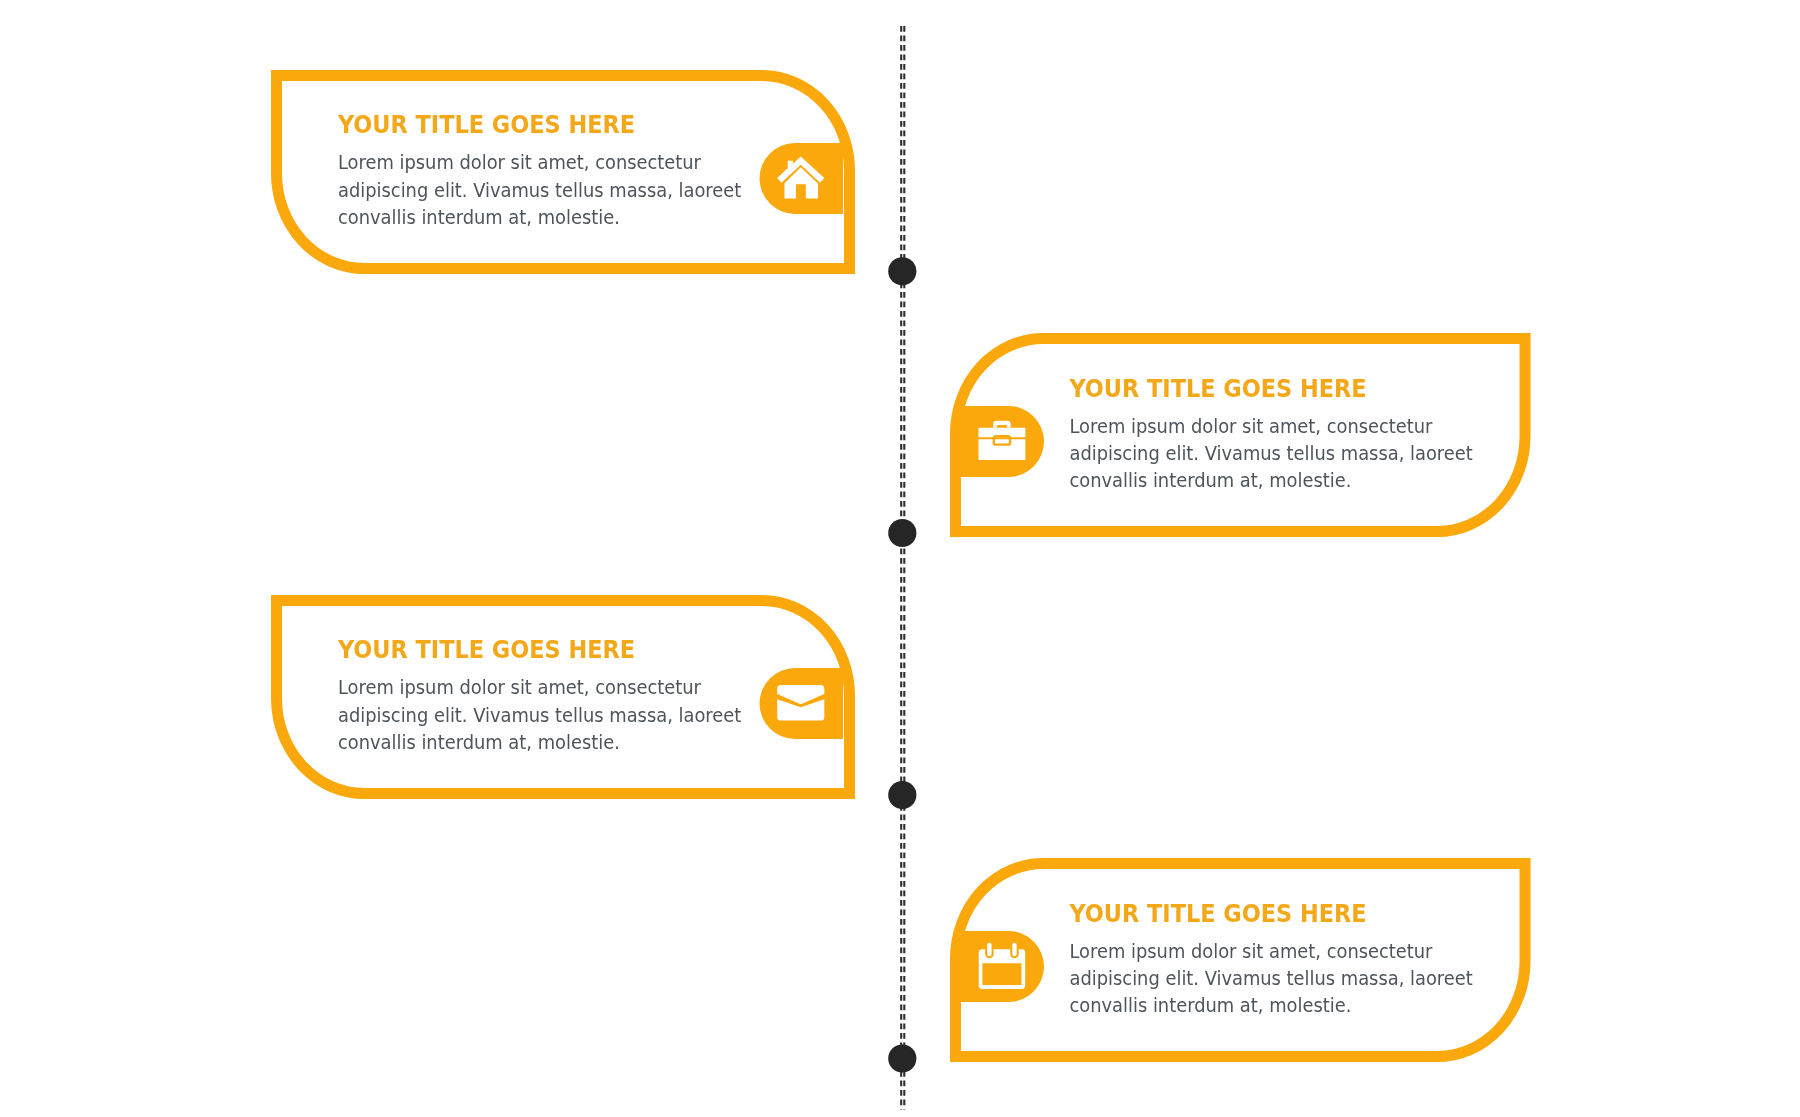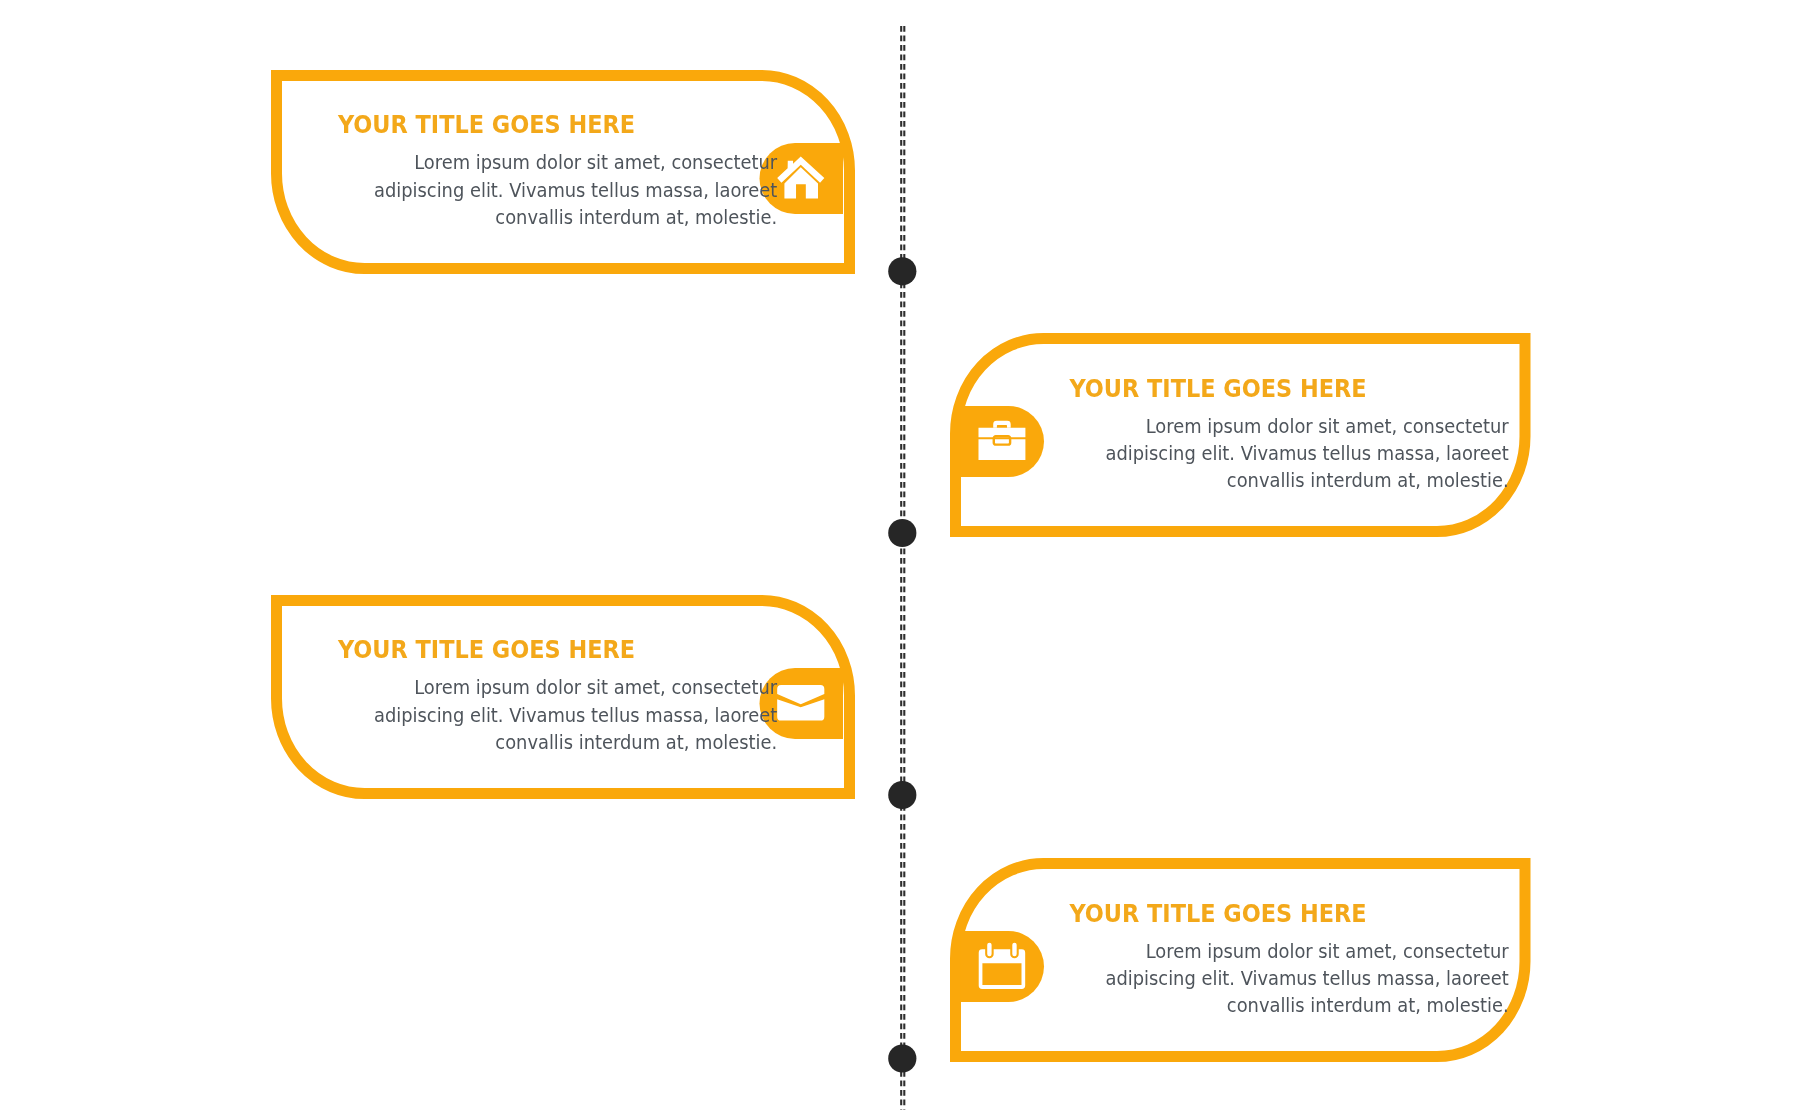--- a/index.html
+++ b/index.html
@@ -1,31 +1,31 @@
 <!DOCTYPE html>
 <html><head>
 <meta charset="utf-8">
 <title>Timeline Infographic</title>
 <style>
   html,body{margin:0;padding:0;}
   body{width:1800px;height:1117px;background:#fff;overflow:hidden;
        font-family:"DejaVu Sans",sans-serif;}
   .stage{position:relative;width:1800px;height:1117px;background:#fff;}
   .layer{position:absolute;left:0;top:0;width:1800px;height:1117px;}
-  .card{position:absolute;text-align:right;}
+  .card{position:absolute;}
   .card-art{position:absolute;left:0;top:0;display:block;overflow:visible;}
   .card-title{position:absolute;
     font-family:"DejaVu Sans Condensed","DejaVu Sans",sans-serif;
     font-weight:bold;font-size:24.9px;letter-spacing:0px;white-space:nowrap;
     line-height:1;color:#F3A81A;}
   .card-body{position:absolute;
     font-family:"DejaVu Sans Condensed","DejaVu Sans",sans-serif;
     font-weight:normal;font-size:19.85px;line-height:27.3px;white-space:nowrap;
     color:#4E545B;}
-  .card-body div{white-space:nowrap;margin-left:36px;}
+  .card-body div{white-space:nowrap;}
 </style>
 </head>
 <body>
 
 <div class="stage">
 
   <svg class="layer" viewBox="0 0 1800 1117" width="1800" height="1117">
     <line x1="901.2" y1="26" x2="901.2" y2="1109.5" stroke="#2E2E2E" stroke-width="2.1" stroke-dasharray="5.8 3.7"></line>
     <line x1="904.3" y1="26" x2="904.3" y2="1109.5" stroke="#2E2E2E" stroke-width="2.1" stroke-dasharray="5.8 3.7"></line>
     <circle class="timeline-node" cx="902.3" cy="271.3" r="14.1" fill="#262626"></circle>

